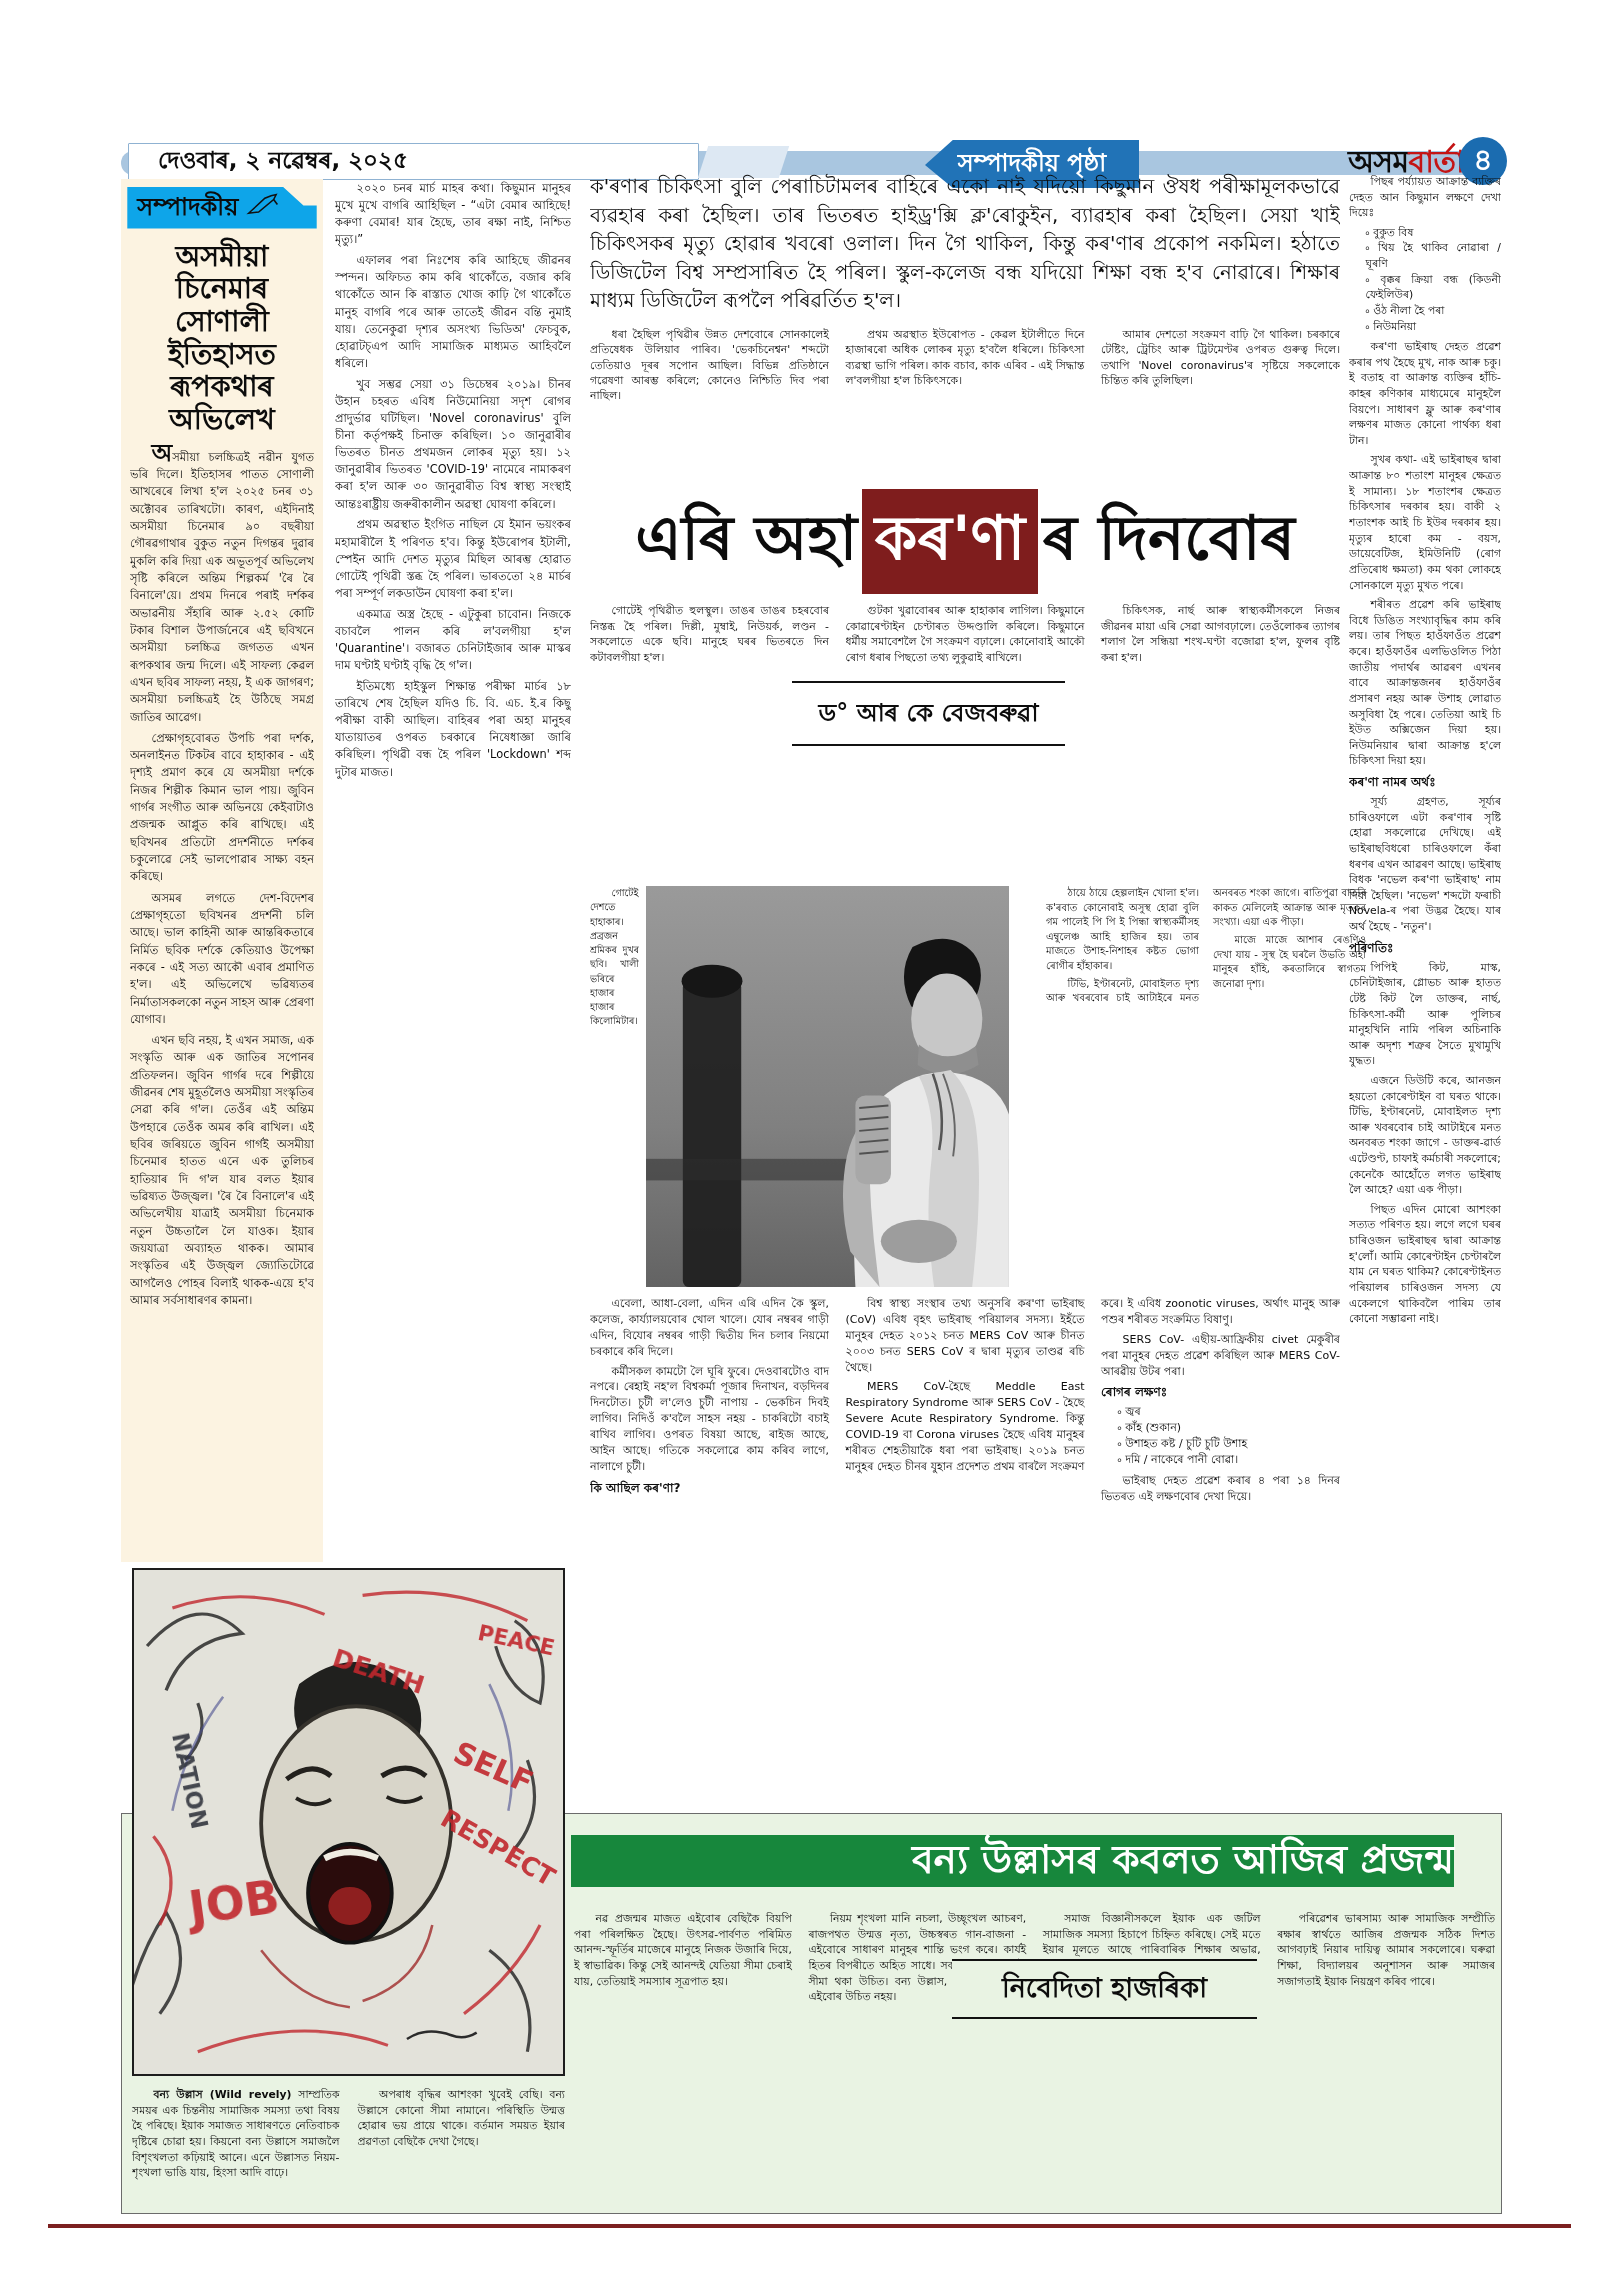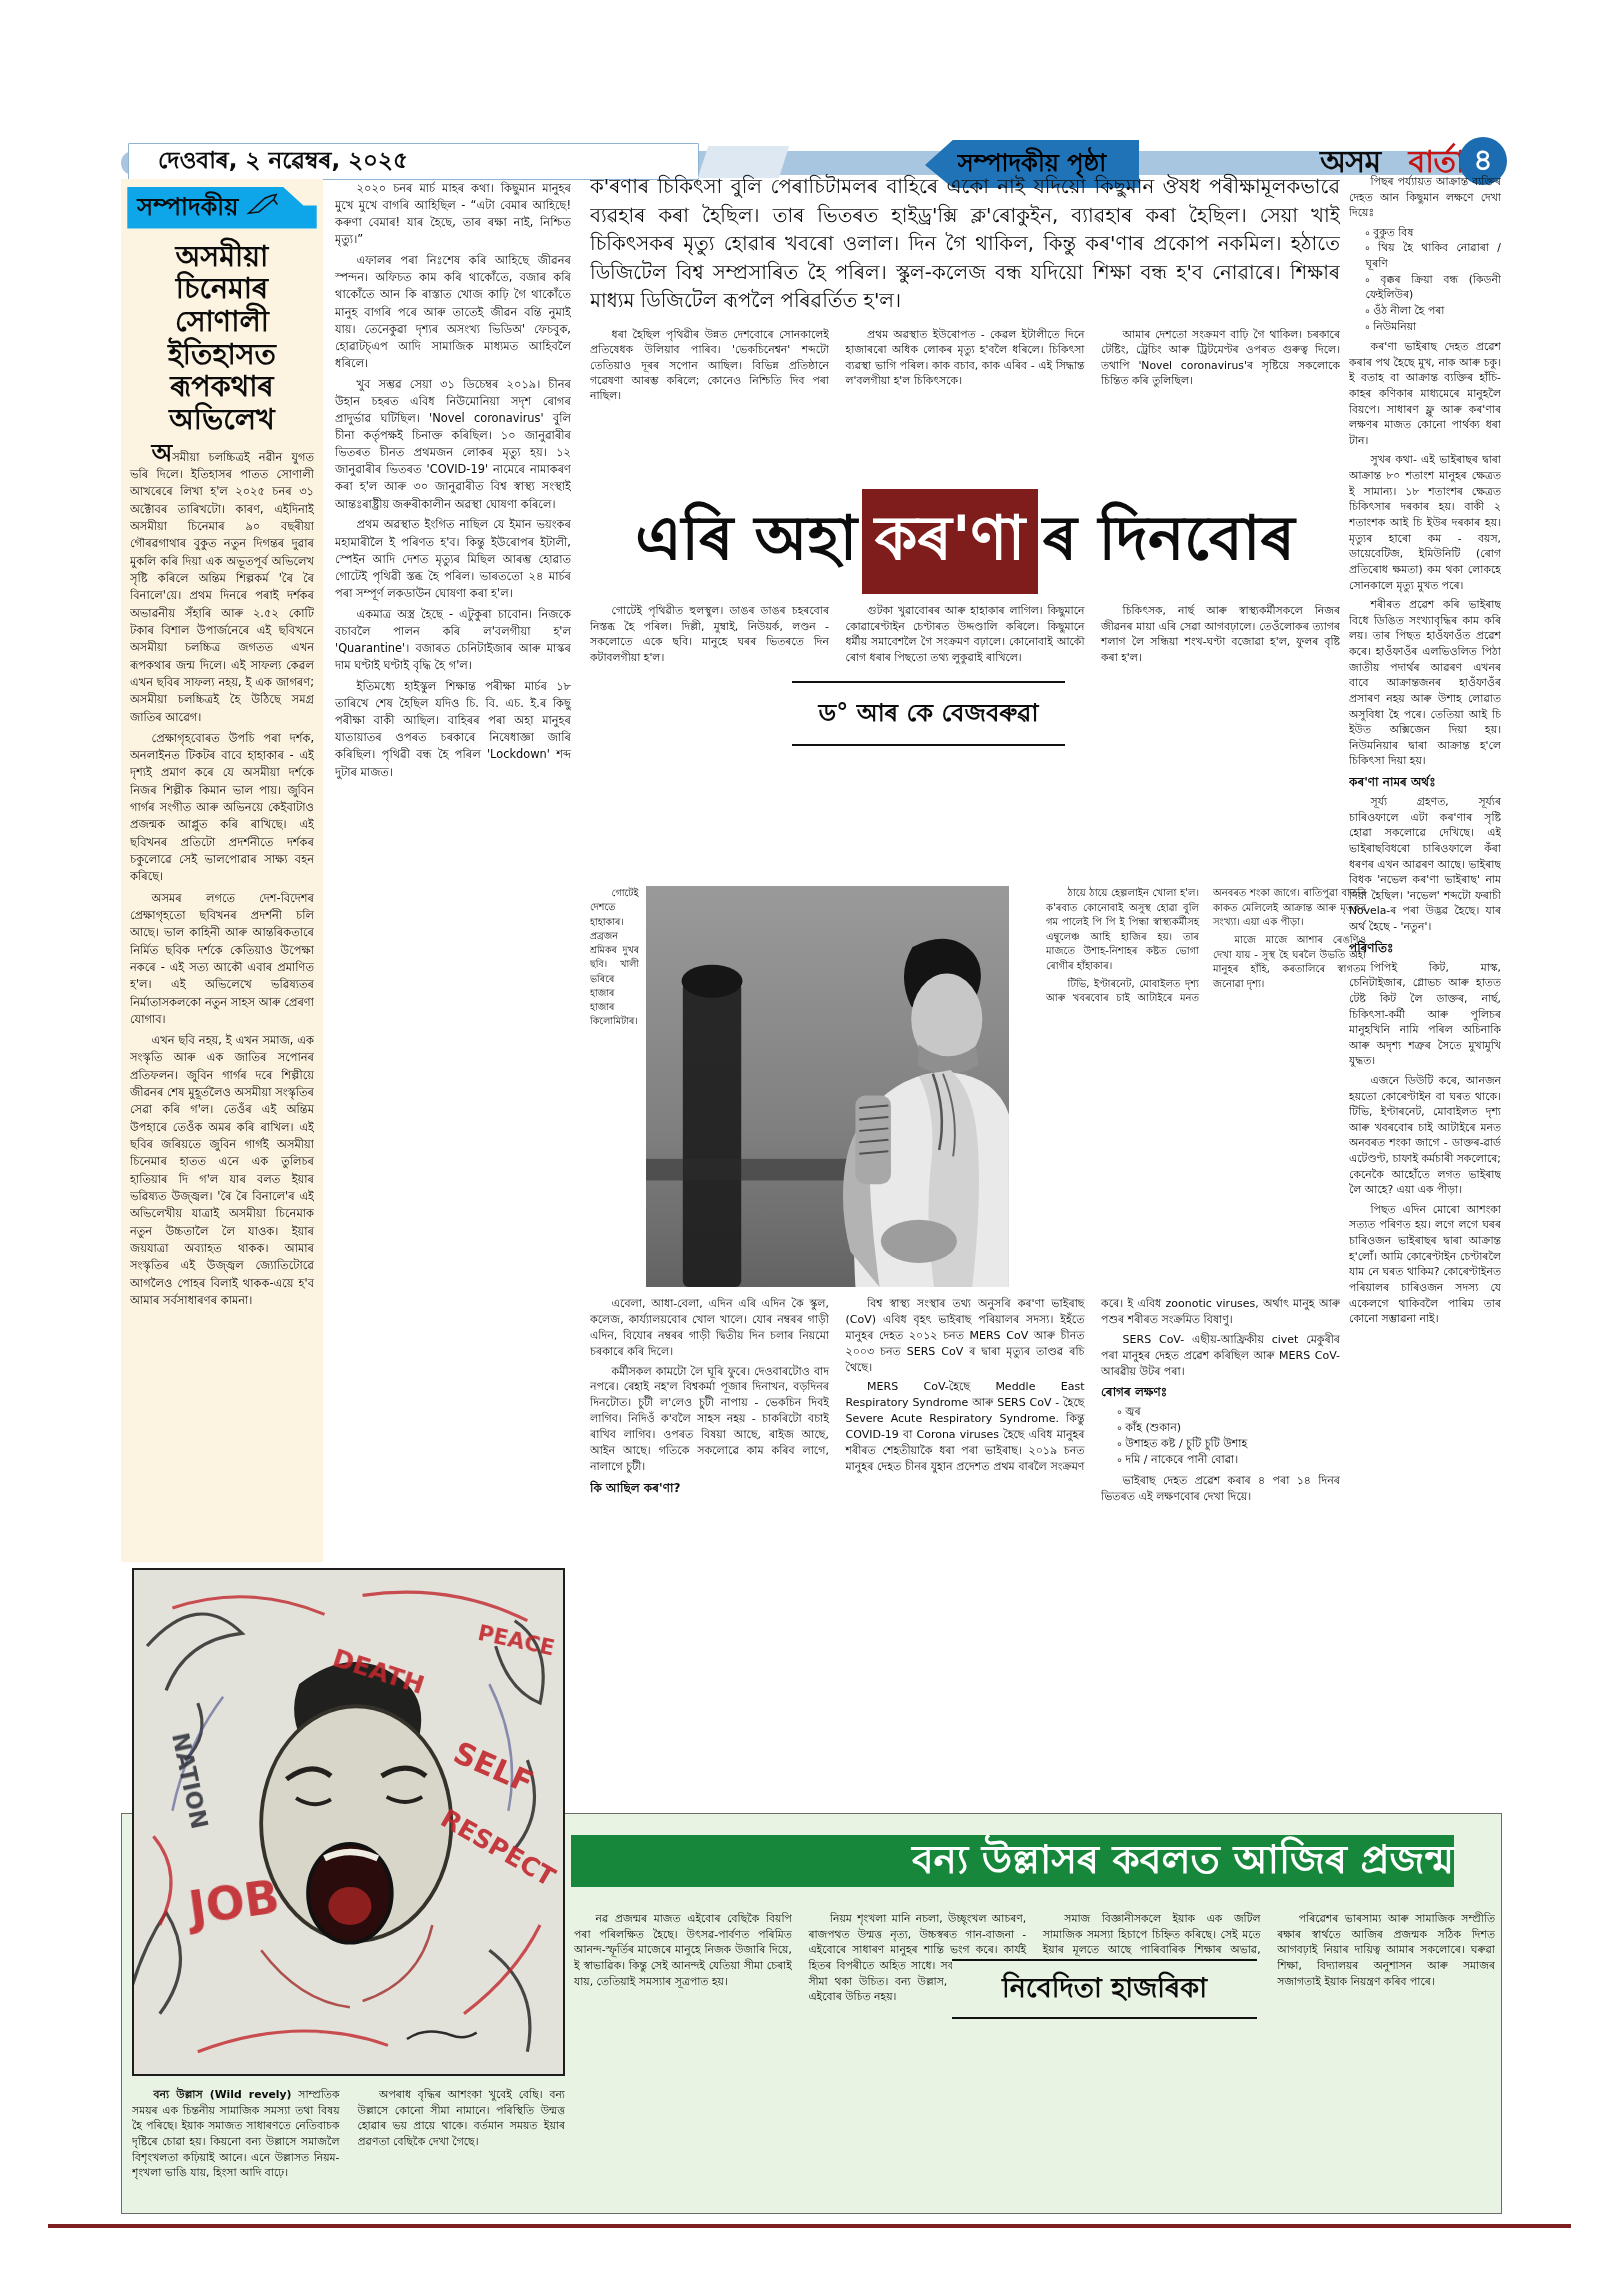--- a/index.html
+++ b/index.html
@@ -4,26 +4,26 @@
 <style>
   html,body{margin:0;padding:0;}
   body{width:1618px;height:2284px;position:relative;background:#ffffff;
        font-family:"DejaVu Sans",sans-serif;color:#0c0c0c;overflow:hidden;}
   .abs{position:absolute;}
   
   #header-strip{left:121px;top:151px;width:1380px;height:24px;background:#a9c6e0;border-radius:14px 2.5px 2.5px 14px;}
   #date-pill{left:128px;top:143px;width:571px;height:37px;background:#ffffff;border:1.9px solid #8fb2d2;border-radius:1px;
              display:flex;align-items:center;padding-left:29px;font-size:23px;font-weight:bold;box-sizing:border-box;}
   #header-para{left:703px;top:146px;width:81px;height:32px;background:#dde8f3;transform:skewX(-18deg);}
-  #section-banner{left:925px;top:140px;width:214px;height:48px;background:#2173b7;color:#000000;
+  #section-banner{left:925px;top:140px;width:214px;height:48px;background:#2173b7;color:#ffffff;
              display:flex;align-items:center;justify-content:center;font-size:24px;font-weight:bold;
              clip-path:polygon(0 52%,13% 0,100% 0,100% 100%,13% 100%);}
   #masthead{left:1350px;top:145px;width:114px;height:37px;display:flex;align-items:center;justify-content:flex-end;
             font-size:30px;font-weight:bold;letter-spacing:-0.6px;}
-  #masthead .red{color:#c41414;margin-left:28px;}
+  #masthead .red{color:#c41414;}
   #pagenum-circle{left:1459px;top:137px;width:48px;height:48px;border-radius:50%;background:#1b6cb0;color:#fff;
             display:flex;align-items:center;justify-content:center;font-size:30px;font-weight:bold;}
   
   #editorial-box{left:121px;top:179px;width:202px;height:1383px;background:#fcf3e1;box-sizing:border-box;padding:5px 0;overflow:hidden;}
   #ed-label{position:relative;margin:2.5px 6.3px 0 6.3px;height:42px;background:#0ea5e9;display:flex;align-items:center;
             padding-left:10px;font-size:24px;font-weight:bold;
             clip-path:polygon(0 0,82% 0,93% 45%,100% 45%,100% 100%,0 100%);}
   #ed-label .pen{margin-left:7.6px;}
   #ed-title{margin:11.4px 7.6px 6.3px 7.6px;font-size:28.6px;line-height:1.14;font-weight:bold;text-align:center;}
   #ed-body{margin:2.5px 9px;font-size:11.4px;line-height:1.52;text-align:justify;overflow:hidden;height:1148px;}

